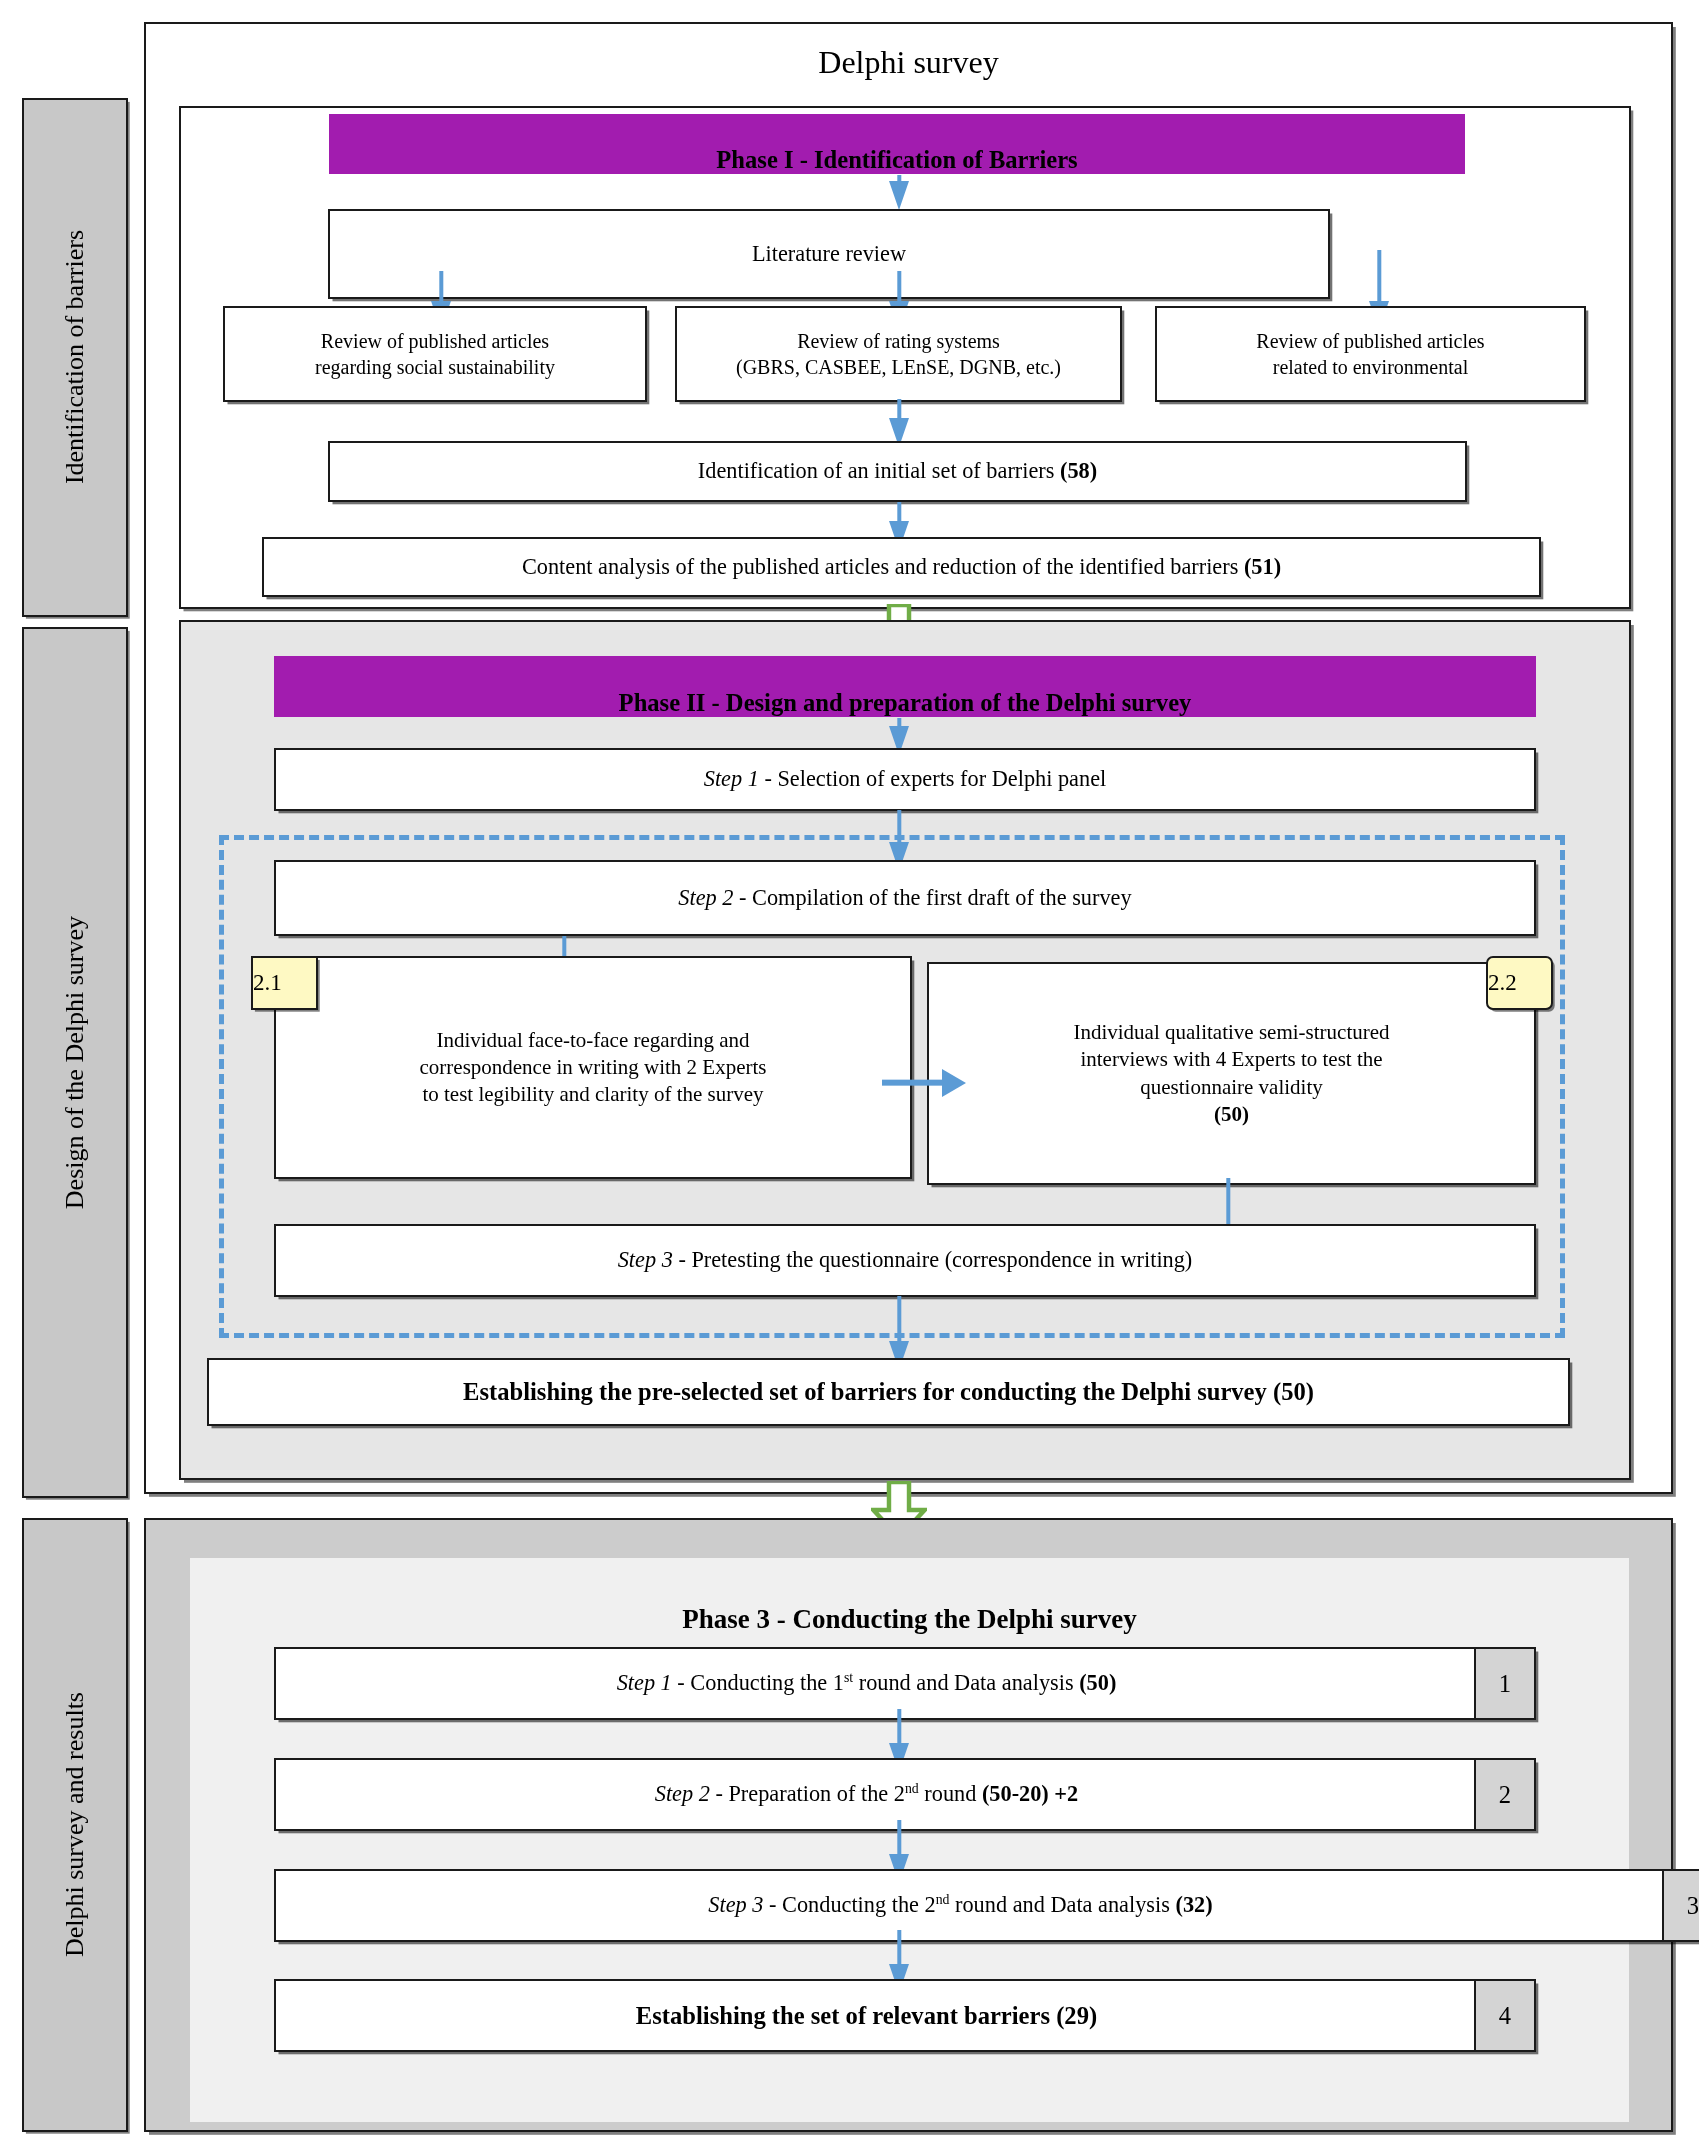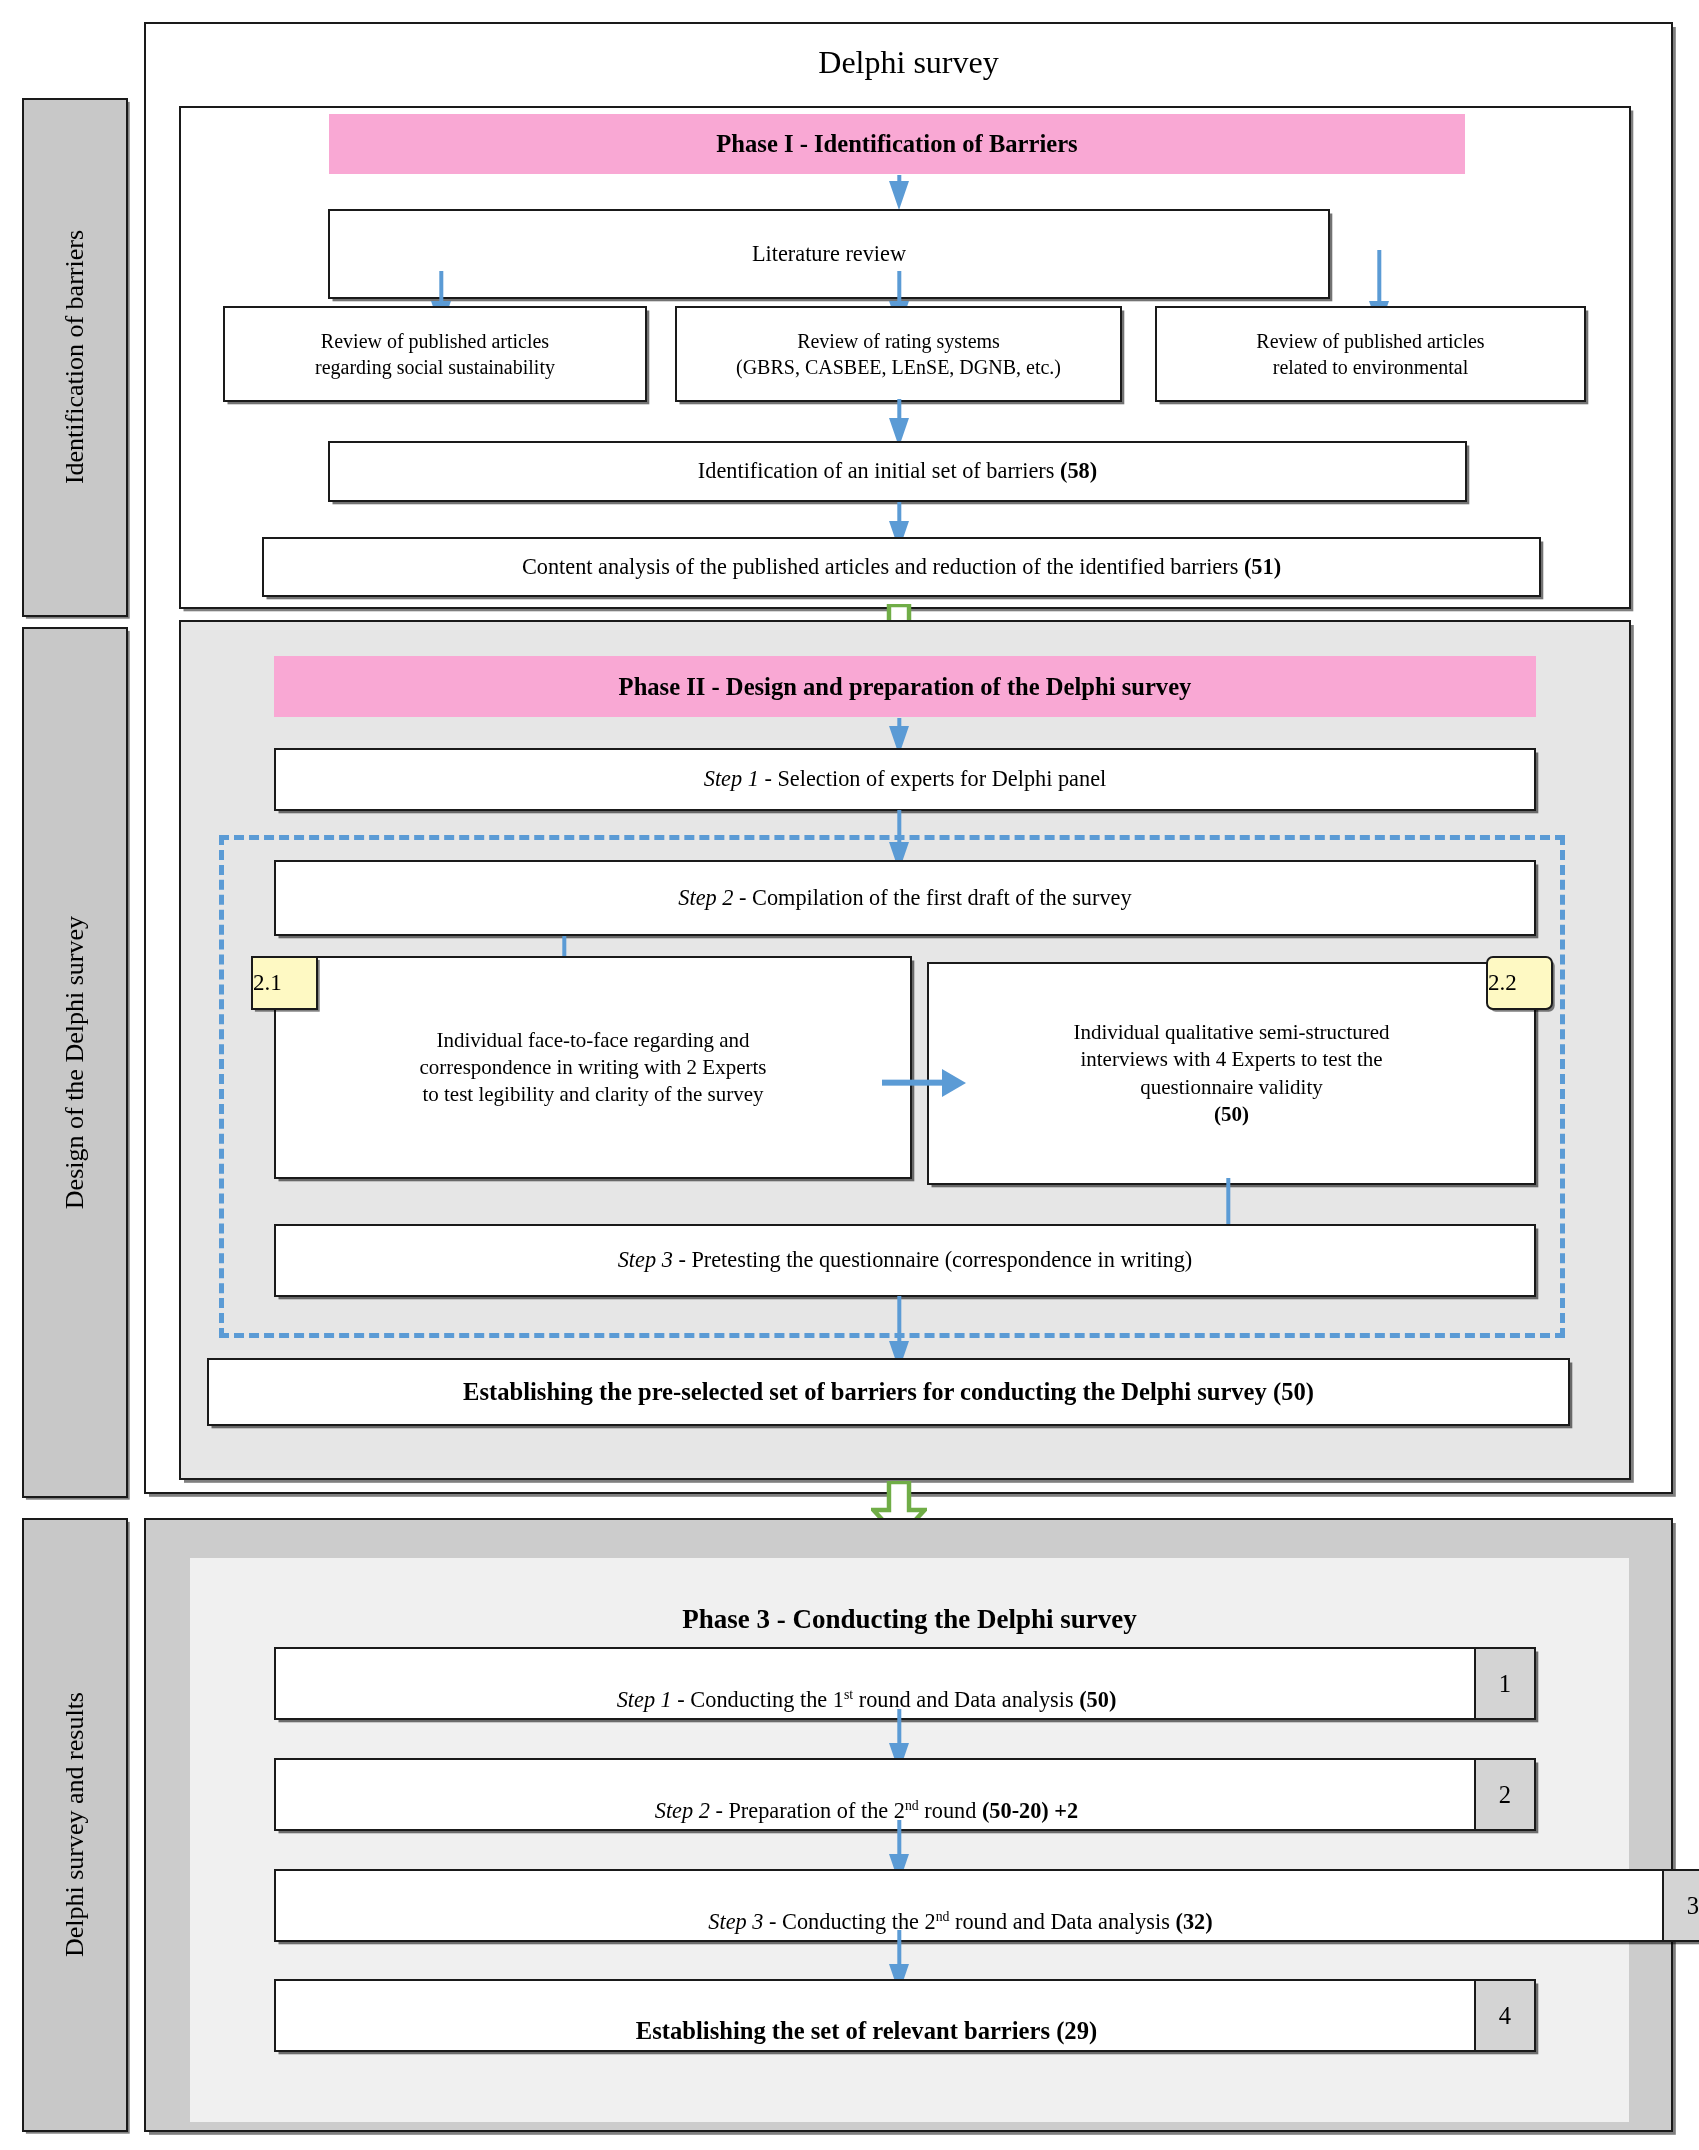--- a/index.html
+++ b/index.html
@@ -22,22 +22,22 @@
     box-shadow:3.4px 3.4px 0 -1.1px rgba(0,0,0,.55);
     box-sizing:border-box;
     display:flex;align-items:center;justify-content:center;
     text-align:center;
     padding:3.4px 9px;
     font-size:22.3px;
     line-height:1.30;
   }
   .node.bold{font-weight:bold;}
   .banner{
-    background:#f9a8d4;
-    display:flex;align-items:center;justify-content:center;
+    background:#a21caf;
+    display:flex;align-items:flex-end;justify-content:center;
     font-weight:bold;font-size:24.6px;text-align:center;
     box-sizing:border-box;
   }
 
   
   .rail{
     background:#c8c8c8;
     border:2.2px solid #1a1a1a;
     box-shadow:2.8px 2.8px 0 -1.1px rgba(0,0,0,.5);
     box-sizing:border-box;
@@ -127,21 +127,21 @@
   
   .stepnum{
     position:absolute;top:0;right:0;height:100%;
     width:60px;
     background:#d4d4d4;
     border-left:2.2px solid #1a1a1a;
     box-sizing:border-box;
     display:flex;align-items:center;justify-content:center;
     font-size:24.6px;
   }
-  .node.with-num{padding-right:86px;align-items:flex-end;}
+  .node.with-num{padding-right:86px;}
   .node.with-num > .label{pointer-events:none;}
   sup{font-size:.62em;vertical-align:super;line-height:0;}
   i{font-style:italic;}
 </style>
 </head>
 <body>
 
 <div class="page">
 
   <div class="abs outerbox" style="left:144px;top:22.3px;width:1529px;height:1472px;"></div>

